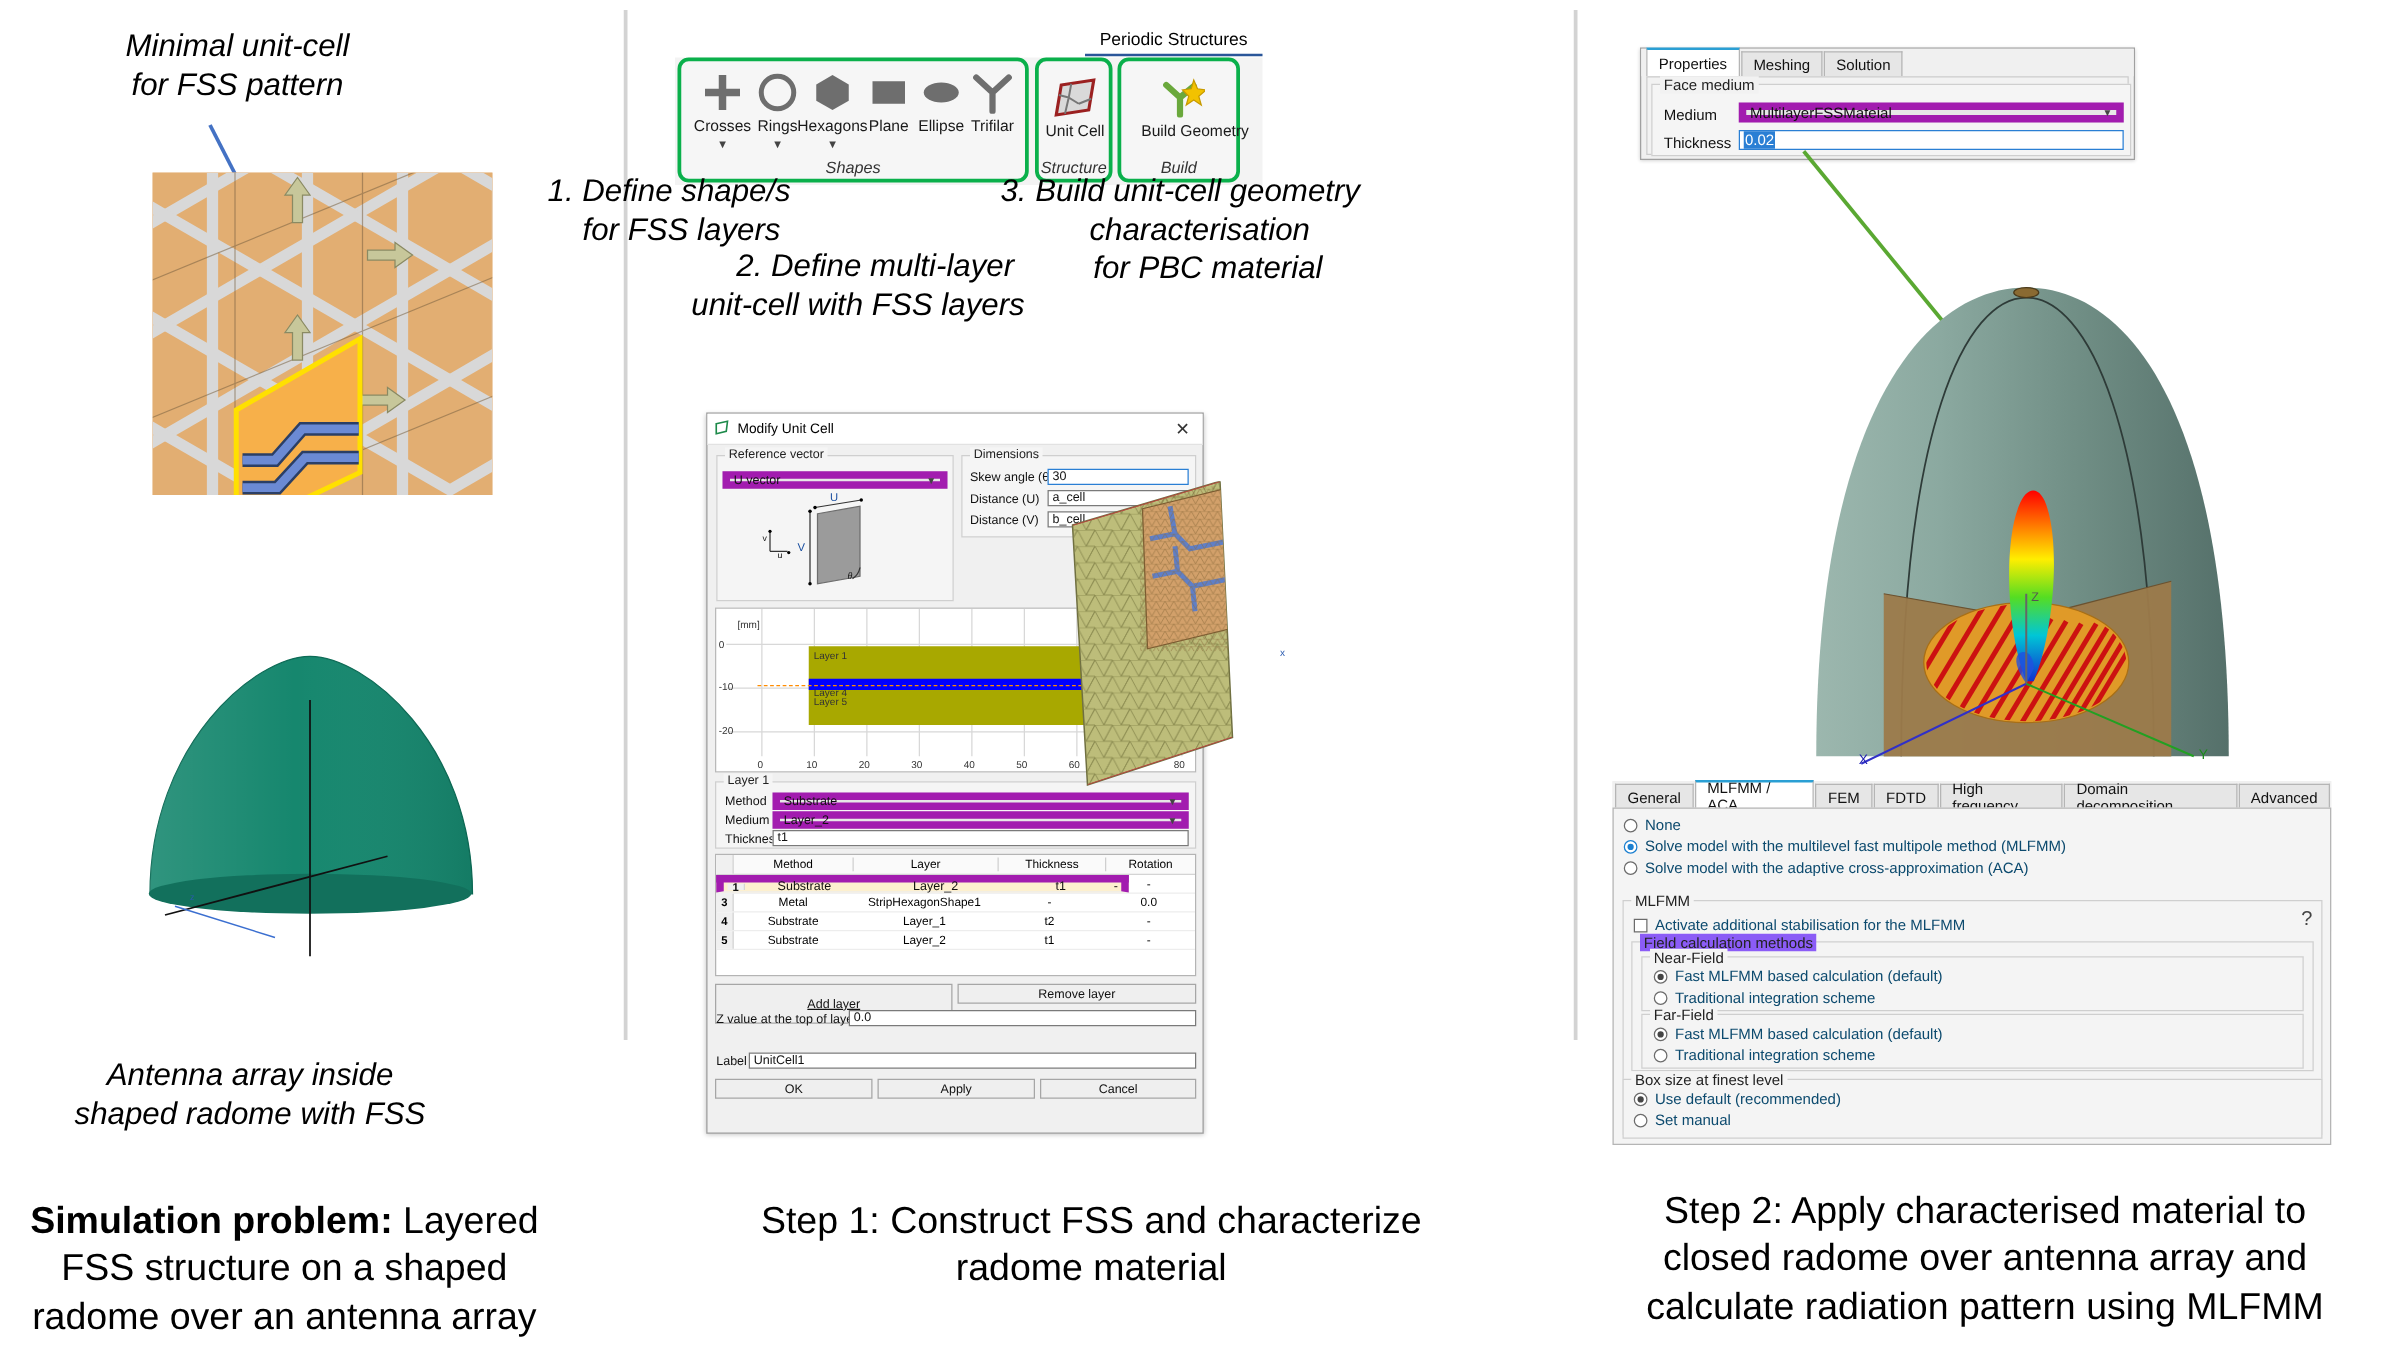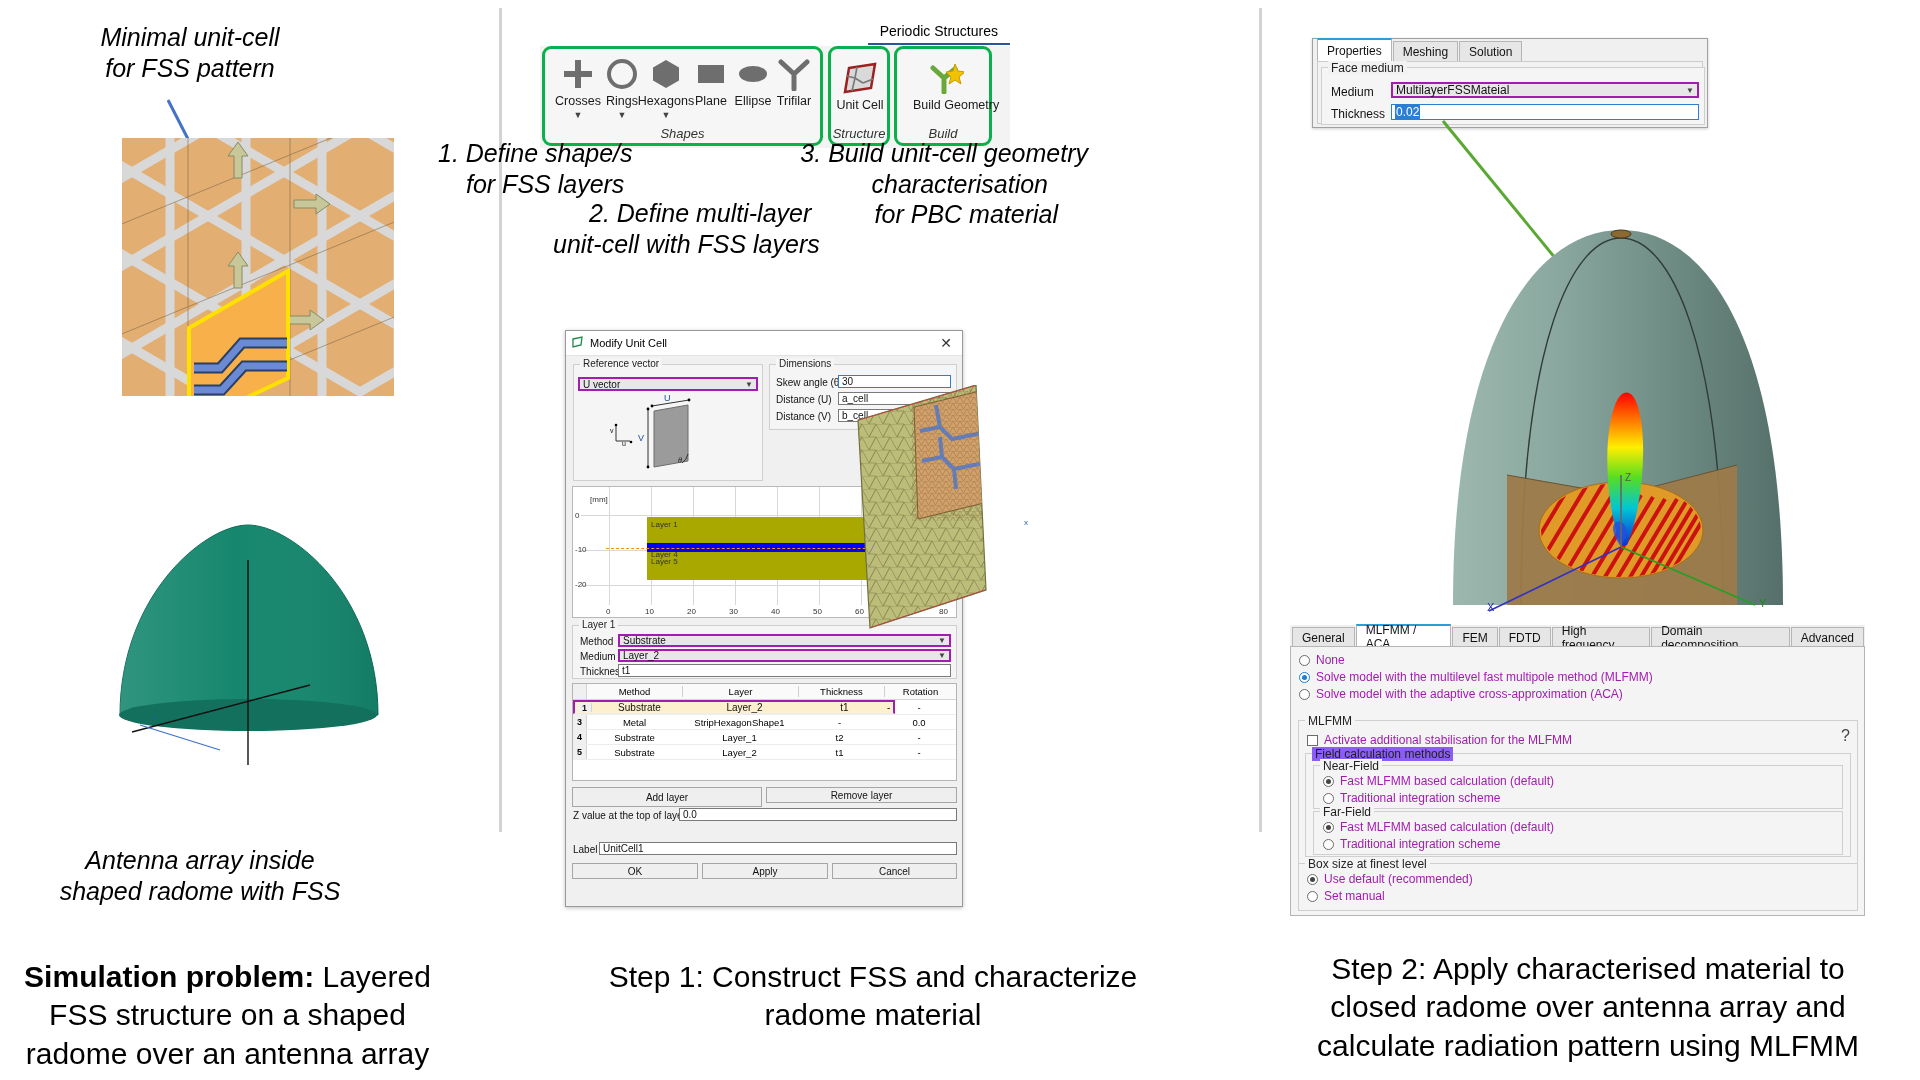--- a/index.html
+++ b/index.html
@@ -51,21 +51,21 @@
        box-shadow:0 1px 4px rgba(0,0,0,.25);font-size:10px;color:#000;}
   .dlg-title{height:24px;background:#fff;display:flex;align-items:center;padding:0 6px;
              border-bottom:1px solid #e2e2e2;font-size:11px;}
   .dlg-title .ttl{margin-left:6px;}
   .dlg-x{margin-left:auto;font-size:14px;color:#333;line-height:1;padding:0 4px;}
   .gbox{position:absolute;border:1px solid #cfcfcf;background:#f5f5f5;box-sizing:border-box;}
   .gbox>legend,.gleg{position:absolute;top:-7px;left:6px;background:#f5f5f5;padding:0 3px;font-size:10px;color:#222;}
   .fld{position:absolute;background:#fff;border:1px solid #7a7a7a;box-sizing:border-box;
        font-size:10px;padding:1px 3px;color:#111;display:flex;align-items:center;}
   .fld.blue{border-color:#2a7fd4;}
-  .sel{position:absolute;background:#e7e7e7;border:2px solid #a21caf;box-sizing:border-box;
+  .sel{position:absolute;background:#e7e7e7;border:6px solid #a21caf;box-sizing:border-box;
        font-size:10px;padding:1px 3px;color:#111;display:flex;align-items:center;}
   .sel .cv{margin-left:auto;font-size:8px;color:#444;}
   .lbl{position:absolute;font-size:10px;color:#111;}
 
   
   .chart{position:absolute;background:#fff;border:1px solid #b9b9b9;box-sizing:border-box;overflow:hidden;}
   .cgrid{position:absolute;background:#d8d8d8;}
   .ctick{position:absolute;font-size:8px;color:#333;}
 
   
@@ -98,21 +98,21 @@
   .tab.active{background:#fff;border-top:2px solid #2a9fd4;height:21px;}
 
   .radio{display:inline-block;width:11px;height:11px;border:1px solid #6b6b6b;border-radius:50%;
          background:#fff;position:relative;vertical-align:-1px;margin-right:6px;box-sizing:border-box;}
   .radio.on{border-color:#1a7fd0;}
   .radio.on::after{content:"";position:absolute;left:2px;top:2px;width:5px;height:5px;border-radius:50%;background:#1a7fd0;}
   .radio.ondark::after{background:#444;}
   .radio.ondark{border-color:#6b6b6b;}
   .chk{display:inline-block;width:11px;height:11px;border:1px solid #6b6b6b;background:#fff;
        vertical-align:-1px;margin-right:6px;box-sizing:border-box;}
-  .opt{font-size:12px;color:#a21caf;margin:3px 0;display:flex;align-items:center;}
+  .opt{font-size:12px;color:#0c4a6e;margin:3px 0;display:flex;align-items:center;}
 </style>
 </head>
 <body>
 
 <div class="page">
 
   <div class="divider" style="left:499px;top:8px;height:824px;"></div>
   <div class="divider" style="left:1259px;top:8px;height:824px;"></div>
 
   <div id="col-left">
@@ -484,21 +484,21 @@
         </div>
         <div class="tr">
           <div class="c0">5</div>
           <div class="c1">Substrate</div>
           <div class="c2">Layer_2</div>
           <div class="c3">t1</div>
           <div class="c4">-</div>
         </div>
       </div>
 
-      <div class="btn" style="left:6px;top:456px;width:190px;height:20px;">Add layer</div>
+      <div class="btn" style="left:6px;top:456px;width:190px;height:32px;text-decoration:underline;">Add layer</div>
       <div class="btn" style="left:200px;top:456px;width:191px;height:16px;">Remove layer</div>
 
       <div class="lbl" style="left:7px;top:479px;">Z value at the top of layer 1</div>
       <div class="fld" style="left:113px;top:477px;width:278px;height:13px;">
         <span>0.0</span>
       </div>
 
       <div class="lbl" style="left:7px;top:513px;">Label</div>
       <div class="fld" style="left:33px;top:511px;width:358px;height:13px;">
         <span>UnitCell1</span>

